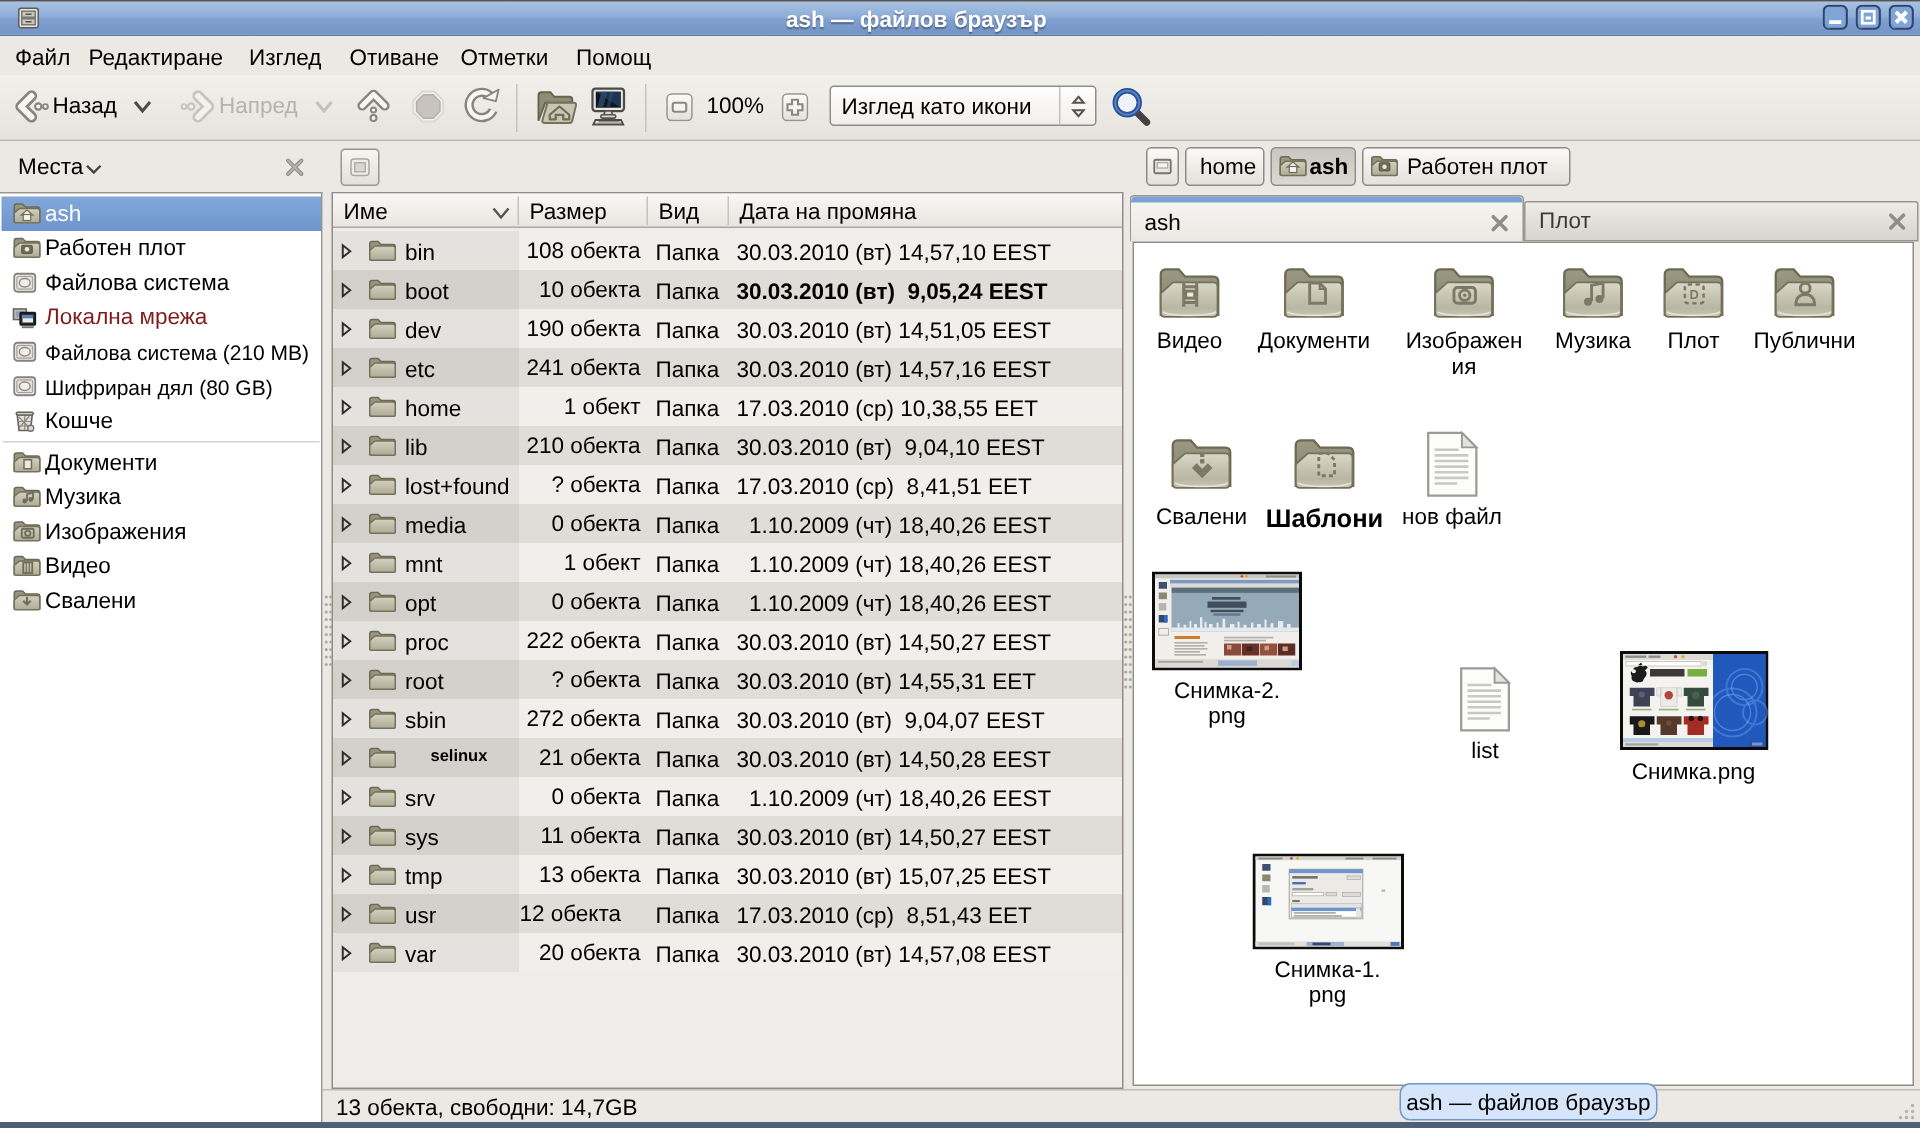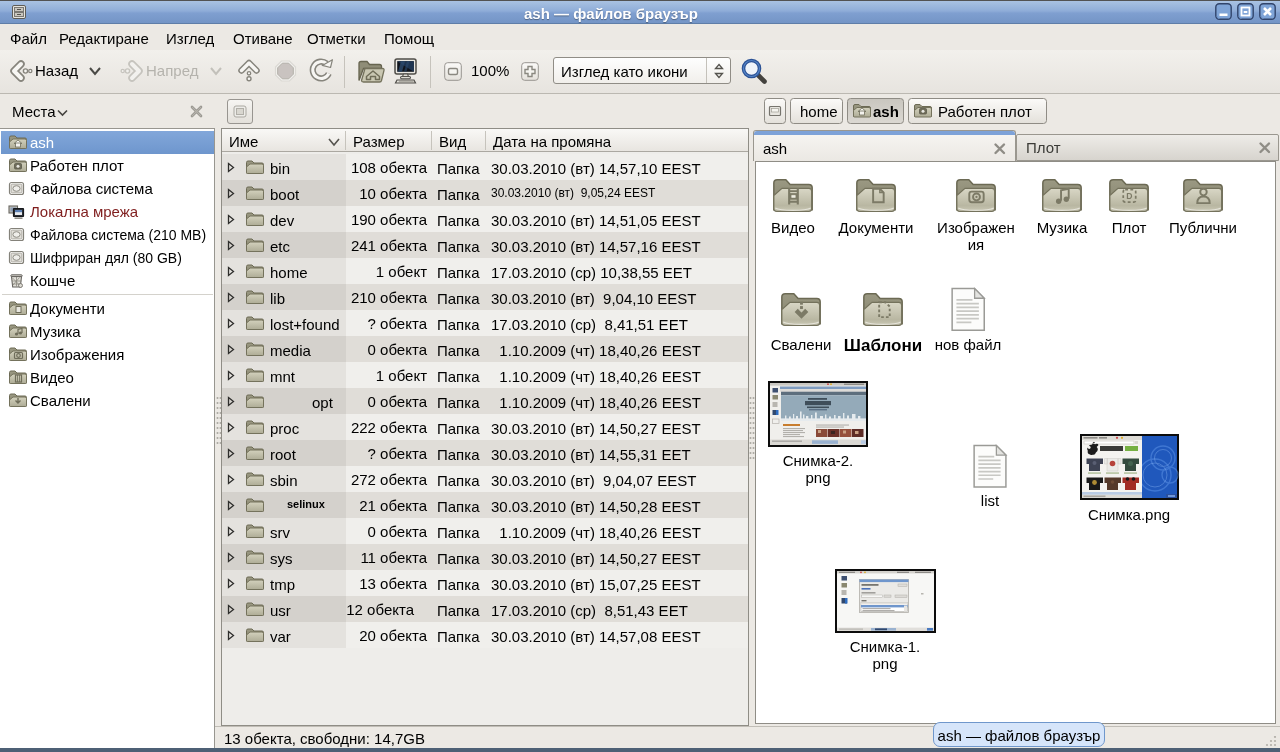--- a/index.html
+++ b/index.html
@@ -358,21 +358,21 @@
 <div class="abs" style="left:346px;top:180px;width:402px;height:26px;background:#e0ddd8"></div>
 <svg class="abs" style="left:227px;top:188px" width="8" height="11" viewBox="0 0 8 11">
     <path d="M1.5,1.5 L6.5,5.5 L1.5,9.5 z" fill="none" stroke="#2e2e2c" stroke-width="1.3"></path>
   </svg>
 <svg class="abs" style="left:245px;top:185px" width="20" height="16" viewBox="0 0 20 16">
     <use href="#f16"></use>
   </svg>
 <div class="tx" style="left:270px;top:185.5px;font-size:15px;color:#000;font-weight:normal;">boot</div>
 <div class="tx" style="left:346px;top:184.5px;width:81px;text-align:right;font-size:15px">10 обекта</div>
 <div class="tx" style="left:437px;top:185.5px;font-size:15px;color:#000;font-weight:normal;">Папка</div>
-<div class="tx" style="left:491px;top:185.5px;font-size:12px;color:#000;font-weight:normal;">30.03.2010 (вт)  9,05,24 EEST</div>
+<div class="tx" style="left:491px;top:185.5px;font-size:15px;color:#000;font-weight:bold;">30.03.2010 (вт)  9,05,24 EEST</div>
 <div class="abs" style="left:222px;top:206px;width:124px;height:26px;background:#e4e2de"></div>
 <div class="abs" style="left:346px;top:206px;width:402px;height:26px;background:#f0efec"></div>
 <svg class="abs" style="left:227px;top:214px" width="8" height="11" viewBox="0 0 8 11">
     <path d="M1.5,1.5 L6.5,5.5 L1.5,9.5 z" fill="none" stroke="#2e2e2c" stroke-width="1.3"></path>
   </svg>
 <svg class="abs" style="left:245px;top:211px" width="20" height="16" viewBox="0 0 20 16">
     <use href="#f16"></use>
   </svg>
 <div class="tx" style="left:270px;top:211.5px;font-size:15px;color:#000;font-weight:normal;">dev</div>
 <div class="tx" style="left:346px;top:210.5px;width:81px;text-align:right;font-size:15px">190 обекта</div>
@@ -451,21 +451,21 @@
 <div class="tx" style="left:437px;top:367.5px;font-size:15px;color:#000;font-weight:normal;">Папка</div>
 <div class="tx" style="left:491px;top:367.5px;font-size:15px;color:#000;font-weight:normal;">  1.10.2009 (чт) 18,40,26 EEST</div>
 <div class="abs" style="left:222px;top:388px;width:124px;height:26px;background:#d4d1cc"></div>
 <div class="abs" style="left:346px;top:388px;width:402px;height:26px;background:#e0ddd8"></div>
 <svg class="abs" style="left:227px;top:396px" width="8" height="11" viewBox="0 0 8 11">
     <path d="M1.5,1.5 L6.5,5.5 L1.5,9.5 z" fill="none" stroke="#2e2e2c" stroke-width="1.3"></path>
   </svg>
 <svg class="abs" style="left:245px;top:393px" width="20" height="16" viewBox="0 0 20 16">
     <use href="#f16"></use>
   </svg>
-<div class="tx" style="left:270px;top:393.5px;font-size:15px;color:#000;font-weight:normal;margin-left:42px;">opt</div>
+<div class="tx" style="left:270px;top:393.5px;font-size:15px;color:#000;font-weight:normal;">opt</div>
 <div class="tx" style="left:346px;top:392.5px;width:81px;text-align:right;font-size:15px">0 обекта</div>
 <div class="tx" style="left:437px;top:393.5px;font-size:15px;color:#000;font-weight:normal;">Папка</div>
 <div class="tx" style="left:491px;top:393.5px;font-size:15px;color:#000;font-weight:normal;">  1.10.2009 (чт) 18,40,26 EEST</div>
 <div class="abs" style="left:222px;top:414px;width:124px;height:26px;background:#e4e2de"></div>
 <div class="abs" style="left:346px;top:414px;width:402px;height:26px;background:#f0efec"></div>
 <svg class="abs" style="left:227px;top:422px" width="8" height="11" viewBox="0 0 8 11">
     <path d="M1.5,1.5 L6.5,5.5 L1.5,9.5 z" fill="none" stroke="#2e2e2c" stroke-width="1.3"></path>
   </svg>
 <svg class="abs" style="left:245px;top:419px" width="20" height="16" viewBox="0 0 20 16">
     <use href="#f16"></use>

